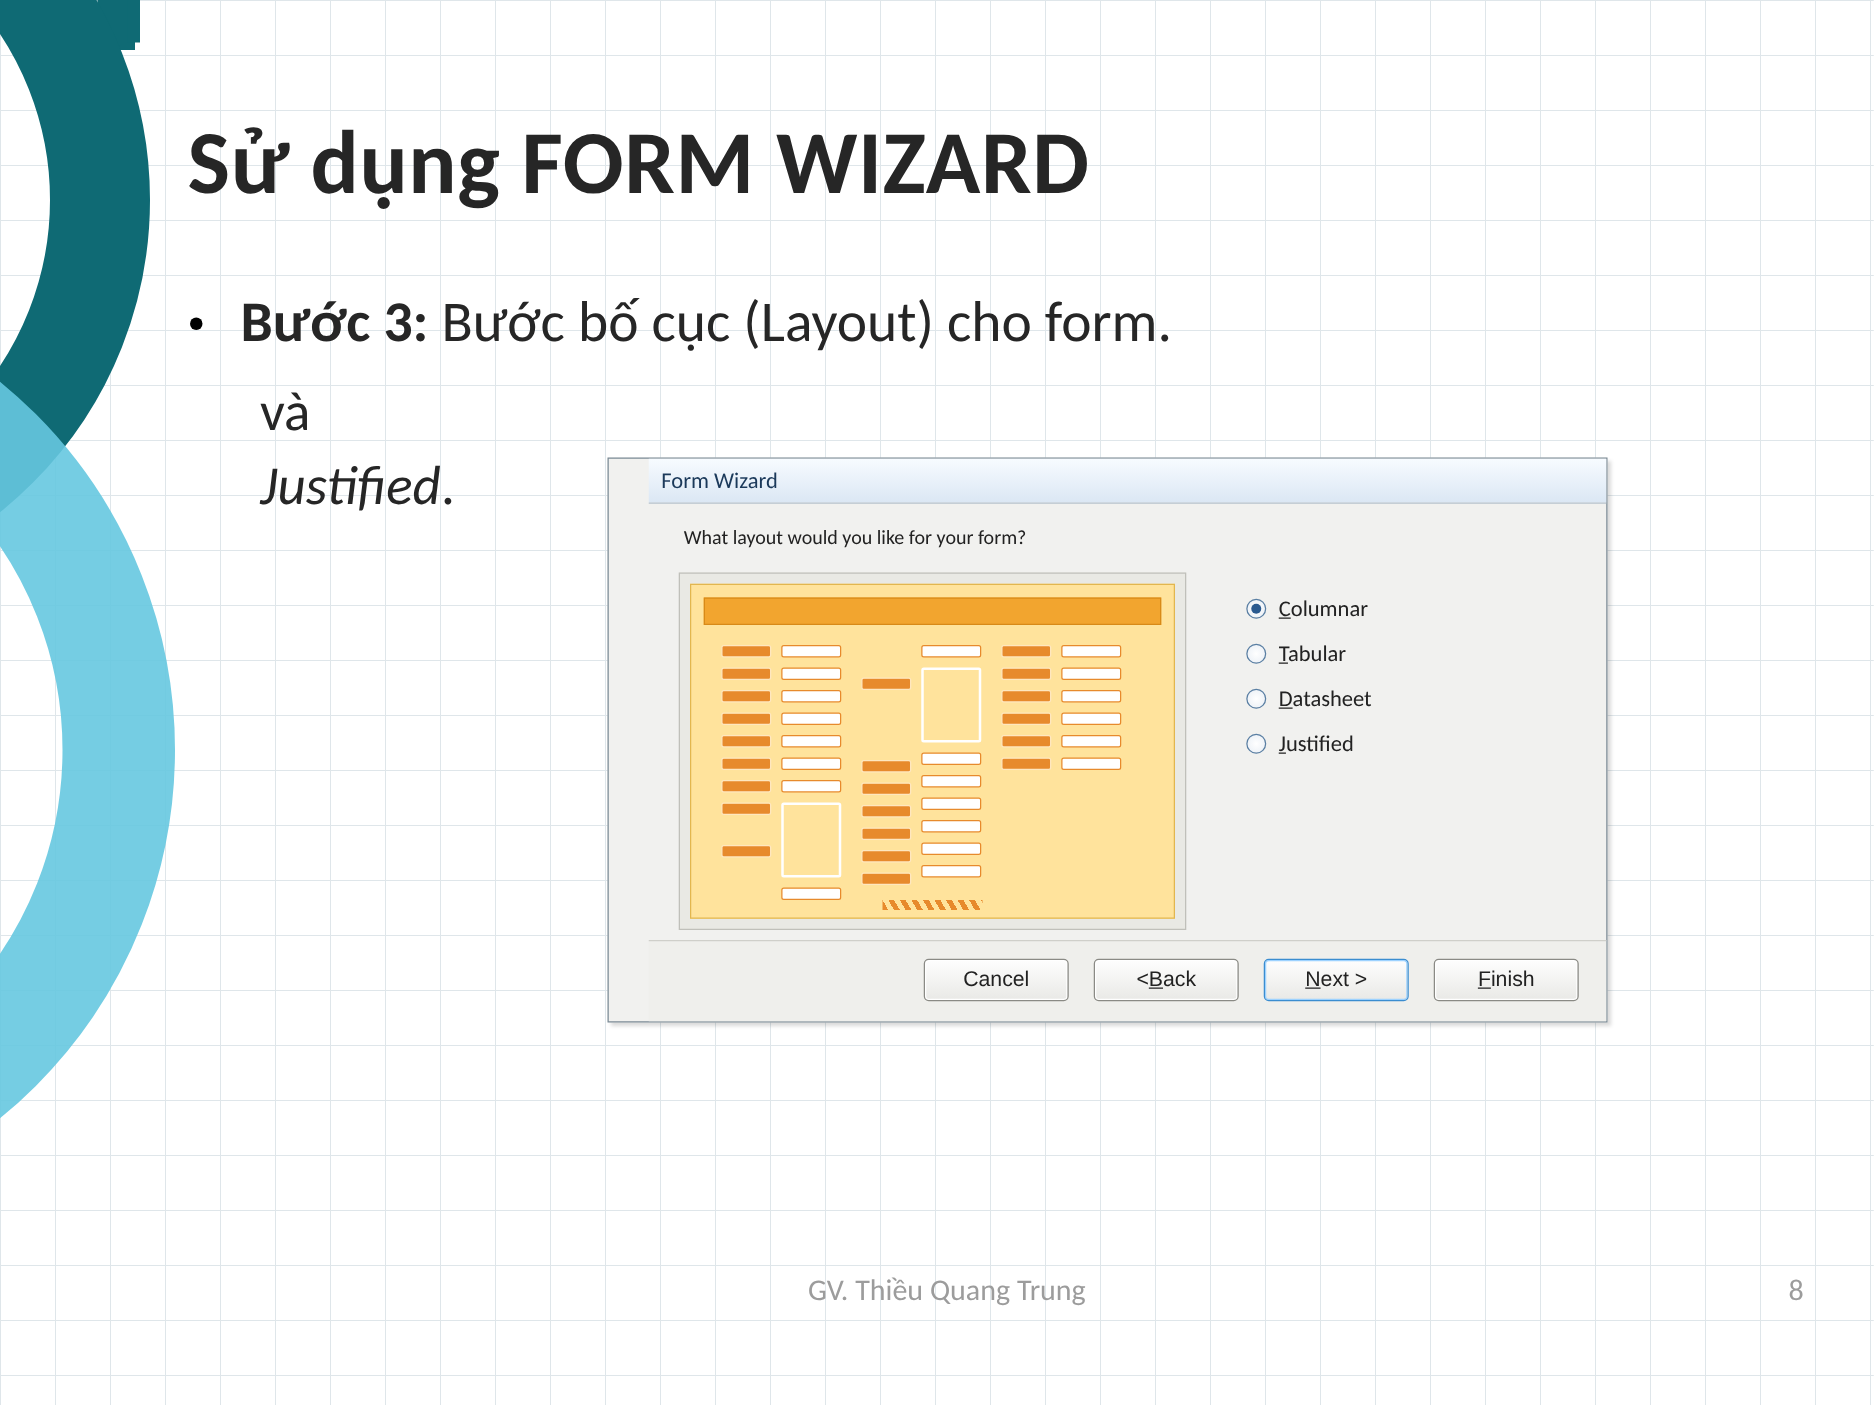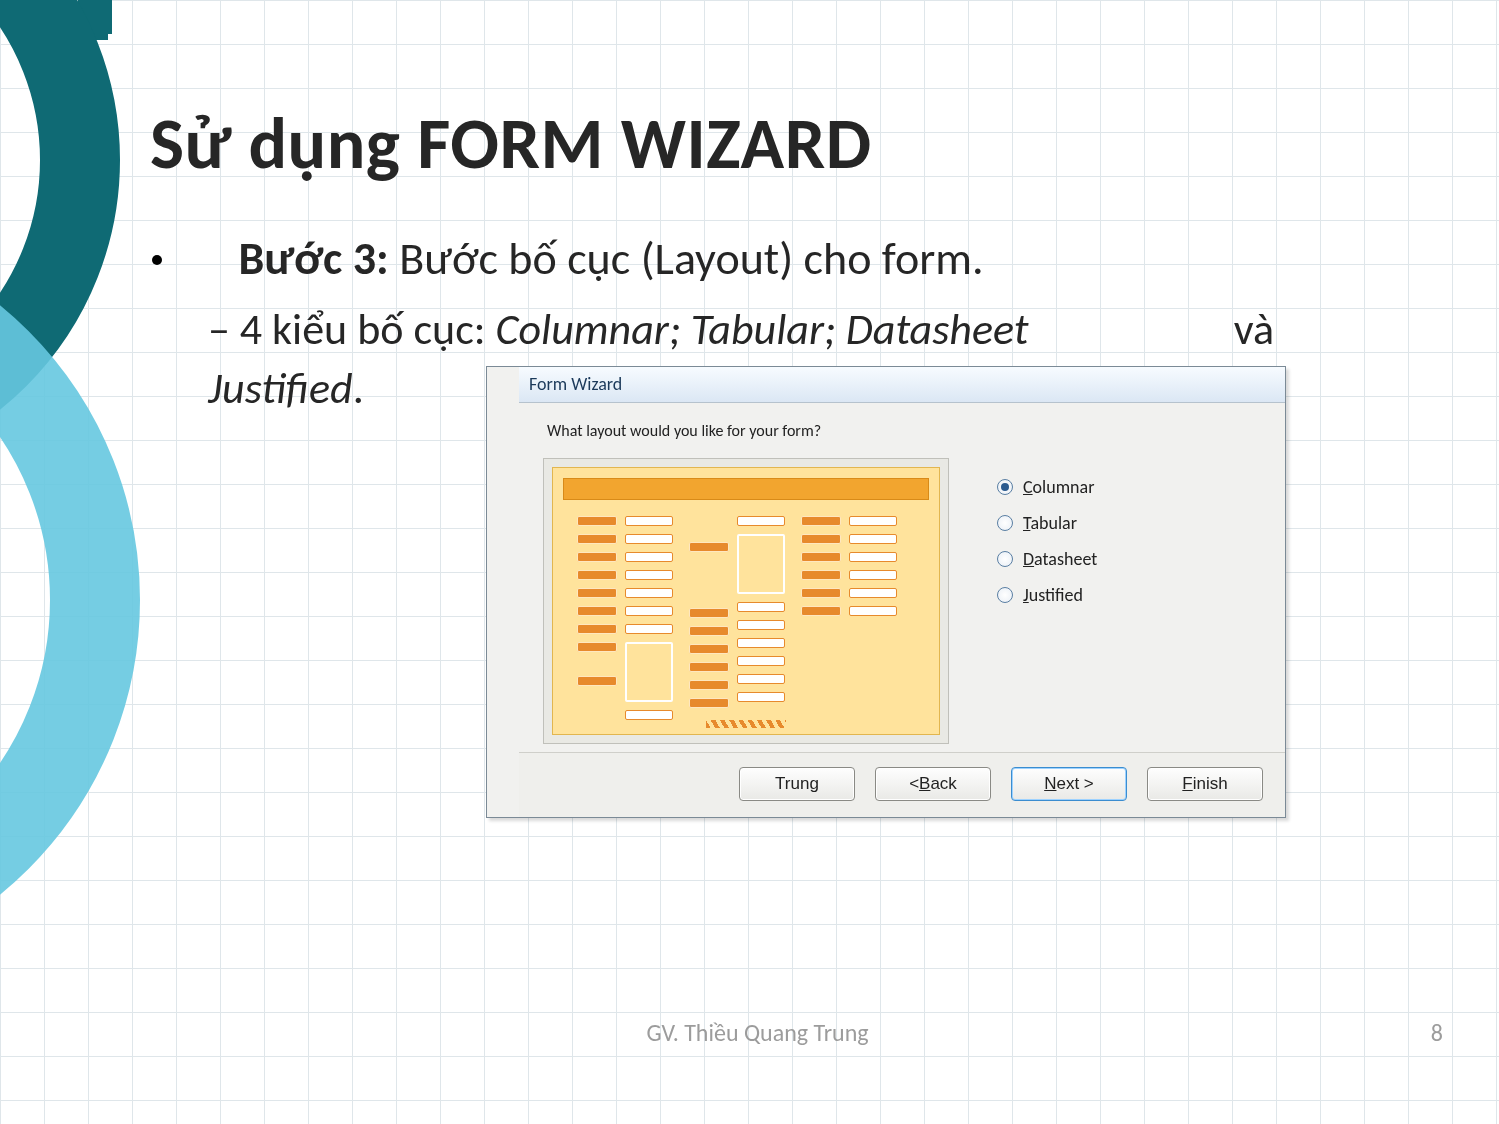--- a/index.html
+++ b/index.html
@@ -57,39 +57,38 @@
 
   
   .title {
     position: absolute;
     top: 86px;
     left: 150px;
     font-size: 72px;
     font-weight: 700;
     color: #262626;
     letter-spacing: .5px;
-    margin-top: 13px;
   }
   .bullet-row {
     position: absolute;
     top: 230px;
     left: 152px;
     font-size: 46px;
     color: #262626;
   }
   .bullet-row .dot {
     display: inline-block;
     width: 10px; height: 10px;
     background: #000;
     border-radius: 50%;
     vertical-align: middle;
     margin-right: 20px;
     margin-top: -6px;
   }
-  .bullet-row .b3 { font-weight: 700; margin-left: 46px; }
+  .bullet-row .b3 { font-weight: 700; }
   .sub-row {
     position: absolute;
     top: 300px;
     left: 208px;
     right: 200px;
     font-size: 44px;
     color: #262626;
     line-height: 1.35;
   }
   .sub-row .italic { font-style: italic; }
@@ -268,23 +267,20 @@
   <div class="title">Sử dụng FORM WIZARD</div>
 
   <div class="bullet-row">
     <span class="dot"></span>
     <span class="b3">Bước 3:</span>
     <span> Bước bố cục (Layout) cho form.</span>
   </div>
 
   <div class="sub-row">
     <div class="sub-line1">
-      <span>
-        <span>– 4  kiểu  bố  cục:  </span><span class="italic">Columnar;  Tabular;  Datasheet</span>
-      </span>
       <span>và</span>
     </div>
     <div>
       <span class="italic">Justified</span><span>.</span>
     </div>
   </div>
 
   <div class="wizard">
     <div class="wizard-title">Form Wizard</div>
 
@@ -383,21 +379,21 @@
           </label>
           <label class="opt">
             <span class="radio"></span>
             <span><span class="ul">J</span>ustified</span>
           </label>
         </div>
       </div>
     </div>
 
     <div class="btn-row">
-      <button class="wbtn">Trung</button>
+      <button class="wbtn">Cancel</button>
       <button class="wbtn">&lt; <span class="ul">B</span>ack</button>
       <button class="wbtn primary"><span class="ul">N</span>ext &gt;</button>
       <button class="wbtn"><span class="ul">F</span>inish</button>
     </div>
   </div>
 
   <div class="footer-author">GV. Thiều Quang Trung</div>
   <div class="footer-page">8</div>
 </div>
 

